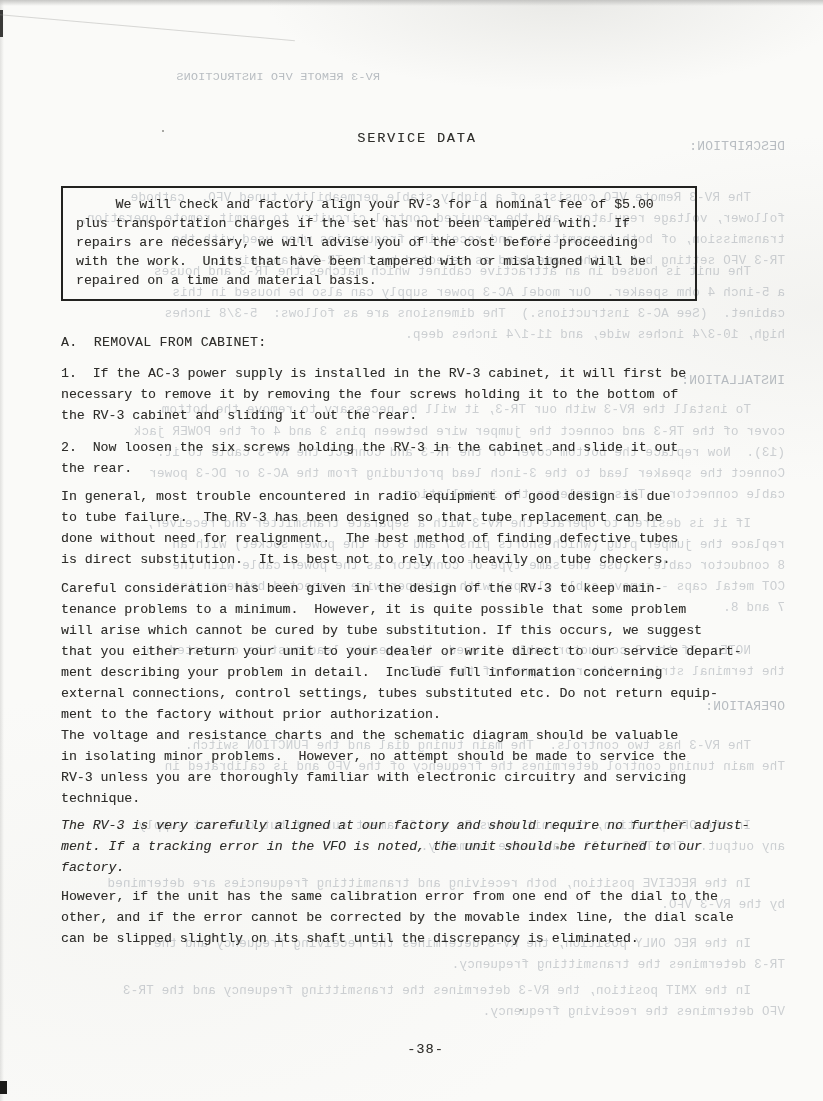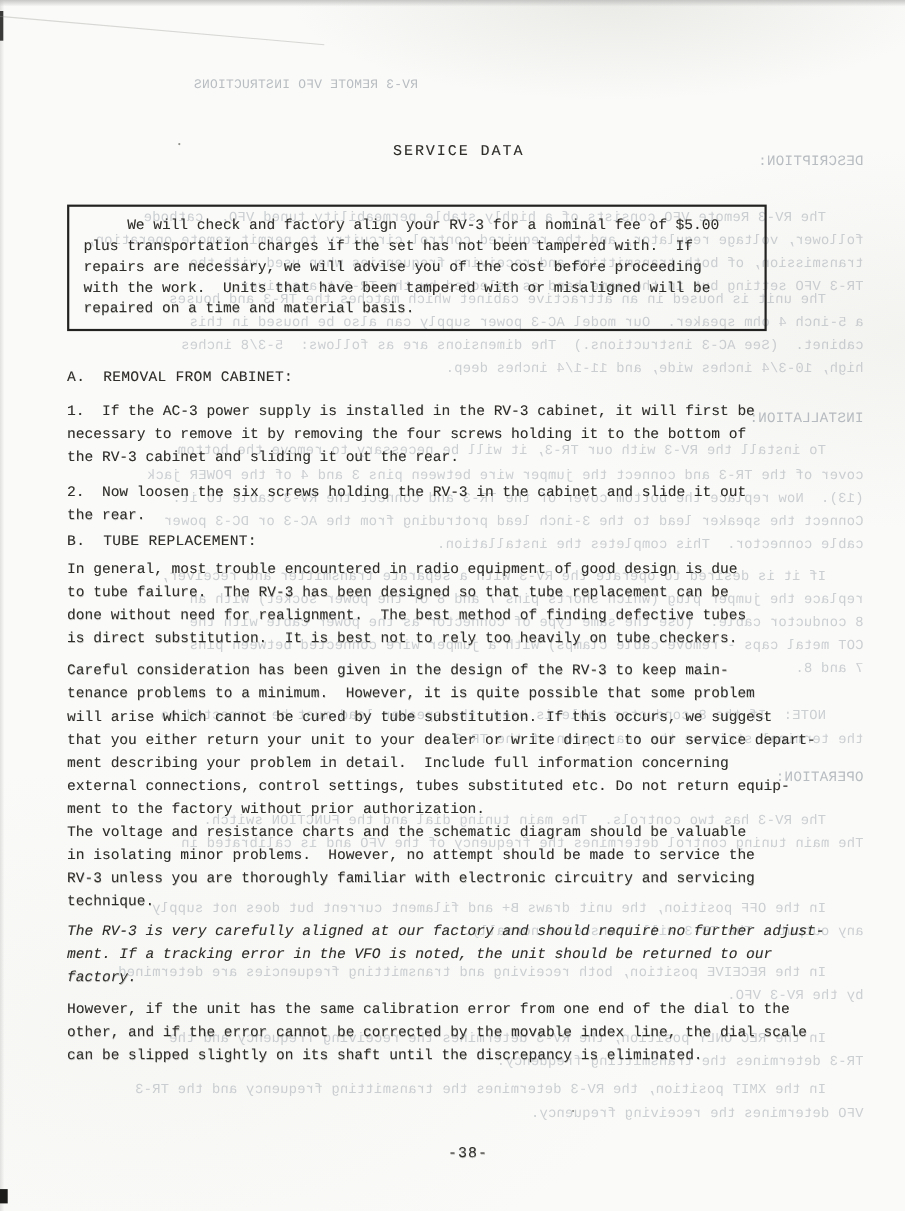--- a/index.html
+++ b/index.html
@@ -152,21 +152,20 @@
 repaired on a time and material basis.</p>
     </div>
 
     <p class="heading" id="sec-a-heading">A.  REMOVAL FROM CABINET:</p>
     <p class="para" id="p-a-1">1.  If the AC-3 power supply is installed in the RV-3 cabinet, it will first be
 necessary to remove it by removing the four screws holding it to the bottom of
 the RV-3 cabinet and sliding it out the rear.</p>
     <p class="para" id="p-a-2">2.  Now loosen the six screws holding the RV-3 in the cabinet and slide it out
 the rear.</p>
 
-    <p class="heading" id="sec-b-heading">B.  TUBE REPLACEMENT:</p>
     <p class="para" id="p-b-1">In general, most trouble encountered in radio equipment of good design is due
 to tube failure.  The RV-3 has been designed so that tube replacement can be
 done without need for realignment.  The best method of finding defective tubes
 is direct substitution.  It is best not to rely too heavily on tube checkers.</p>
 
     <p class="para" id="p-c-1">Careful consideration has been given in the design of the RV-3 to keep main-
 tenance problems to a minimum.  However, it is quite possible that some problem
 will arise which cannot be cured by tube substitution. If this occurs, we suggest
 that you either return your unit to your dealer or write direct to our service depart-
 ment describing your problem in detail.  Include full information concerning

